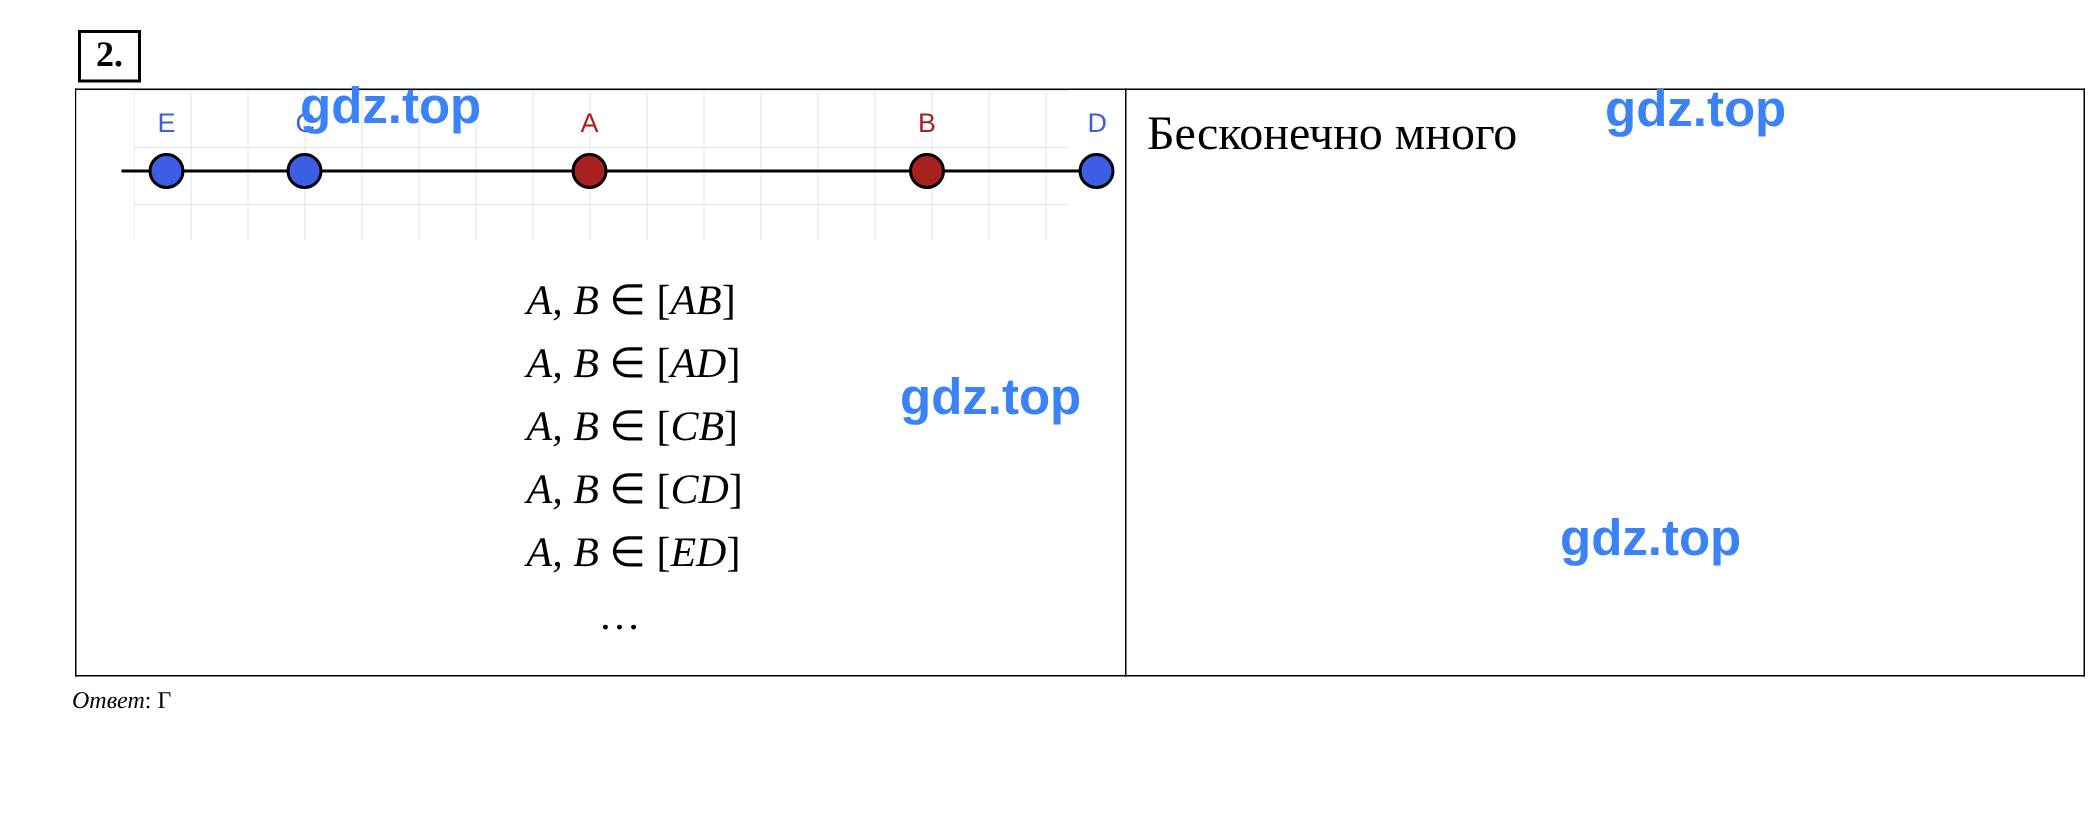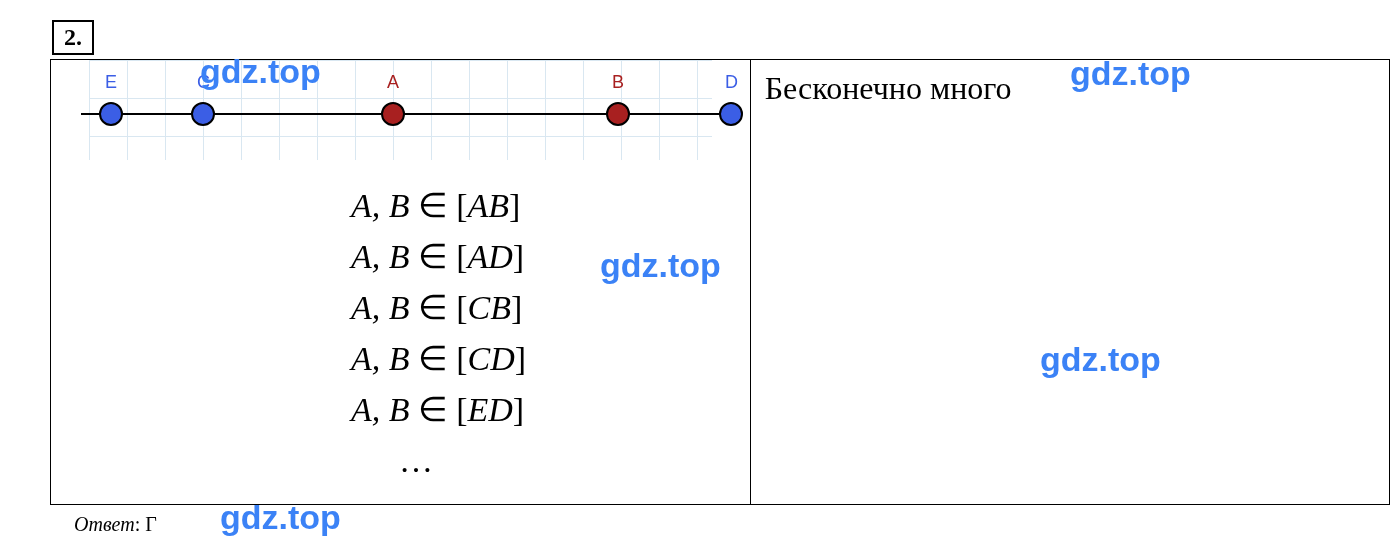--- a/index.html
+++ b/index.html
@@ -93,34 +93,34 @@
     .point-label {
       position: absolute;
       top: 12px;
       font-size: 18px;
       font-family: Arial, sans-serif;
     }
     .point-label.blue { color: #3b5ee5; }
     .point-label.red { color: #a82020; }
     .math-block {
       padding: 20px 0 18px 300px;
-      font-size: 34px;
+      font-size: 28px;
       font-family: 'Cambria Math', Georgia, serif;
       line-height: 1.5;
       font-style: italic;
     }
     .math-line { white-space: nowrap; }
     .bracket { font-style: normal; }
     .ellipsis {
       font-style: normal;
       padding-left: 48px;
     }
     .answer-line {
-      margin: 8px 0 0 54px;
-      font-size: 20px;
+      margin: 8px 0 0 28px;
+      font-size: 16px;
     }
     .answer-label { font-style: italic; }
     .page-wrapper { position: relative; }
   </style>
 </head>
 <body>
 
 <div class="page-wrapper">
 
   <div class="watermark watermark-1">gdz.top</div>

